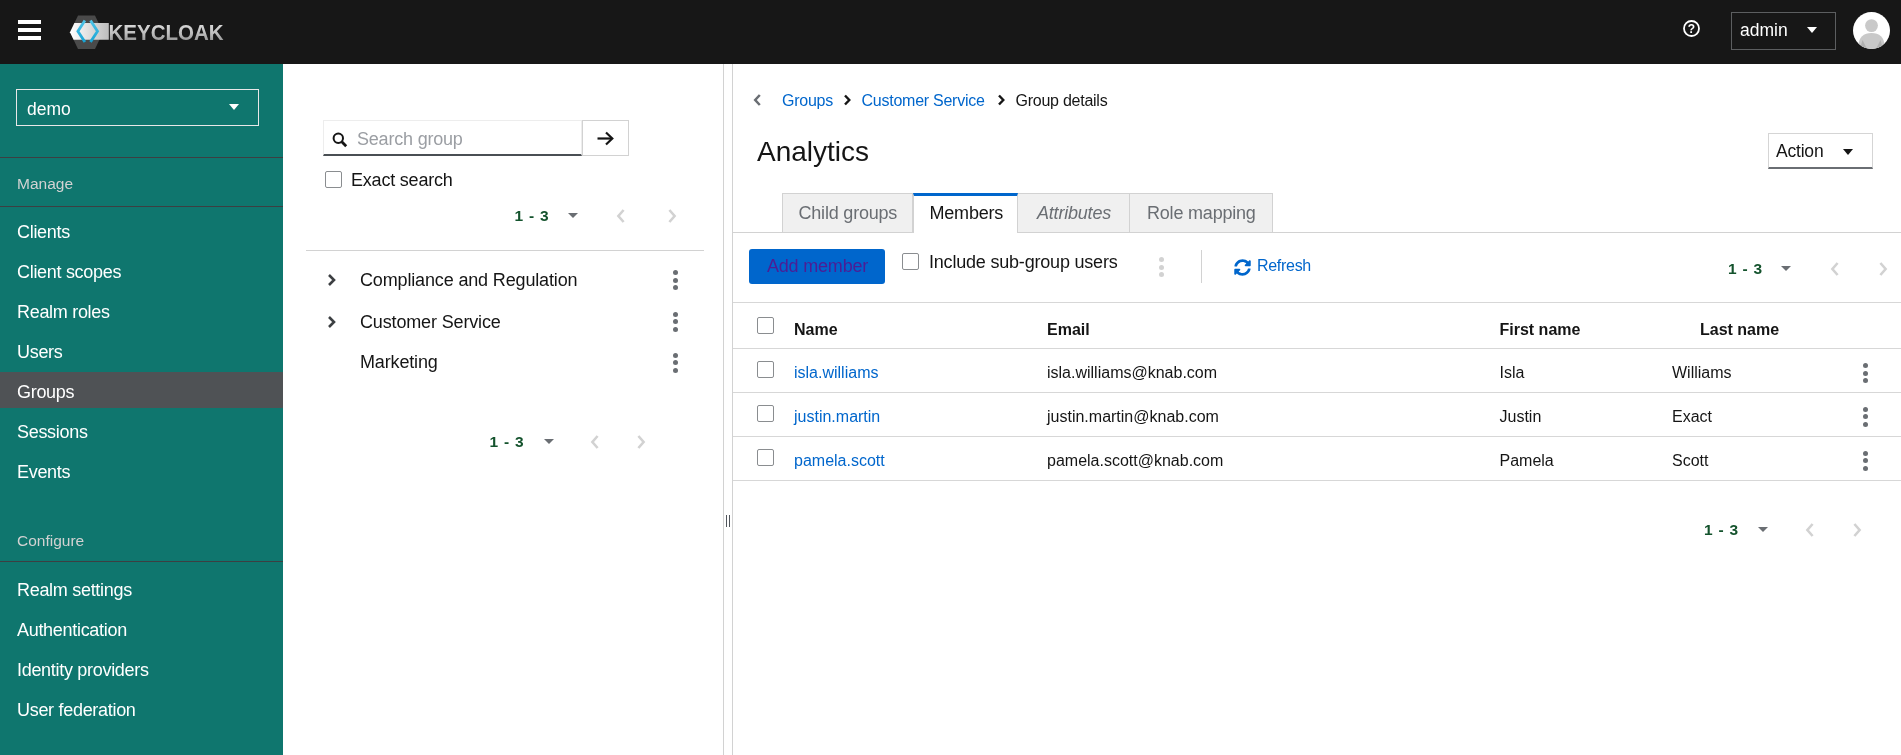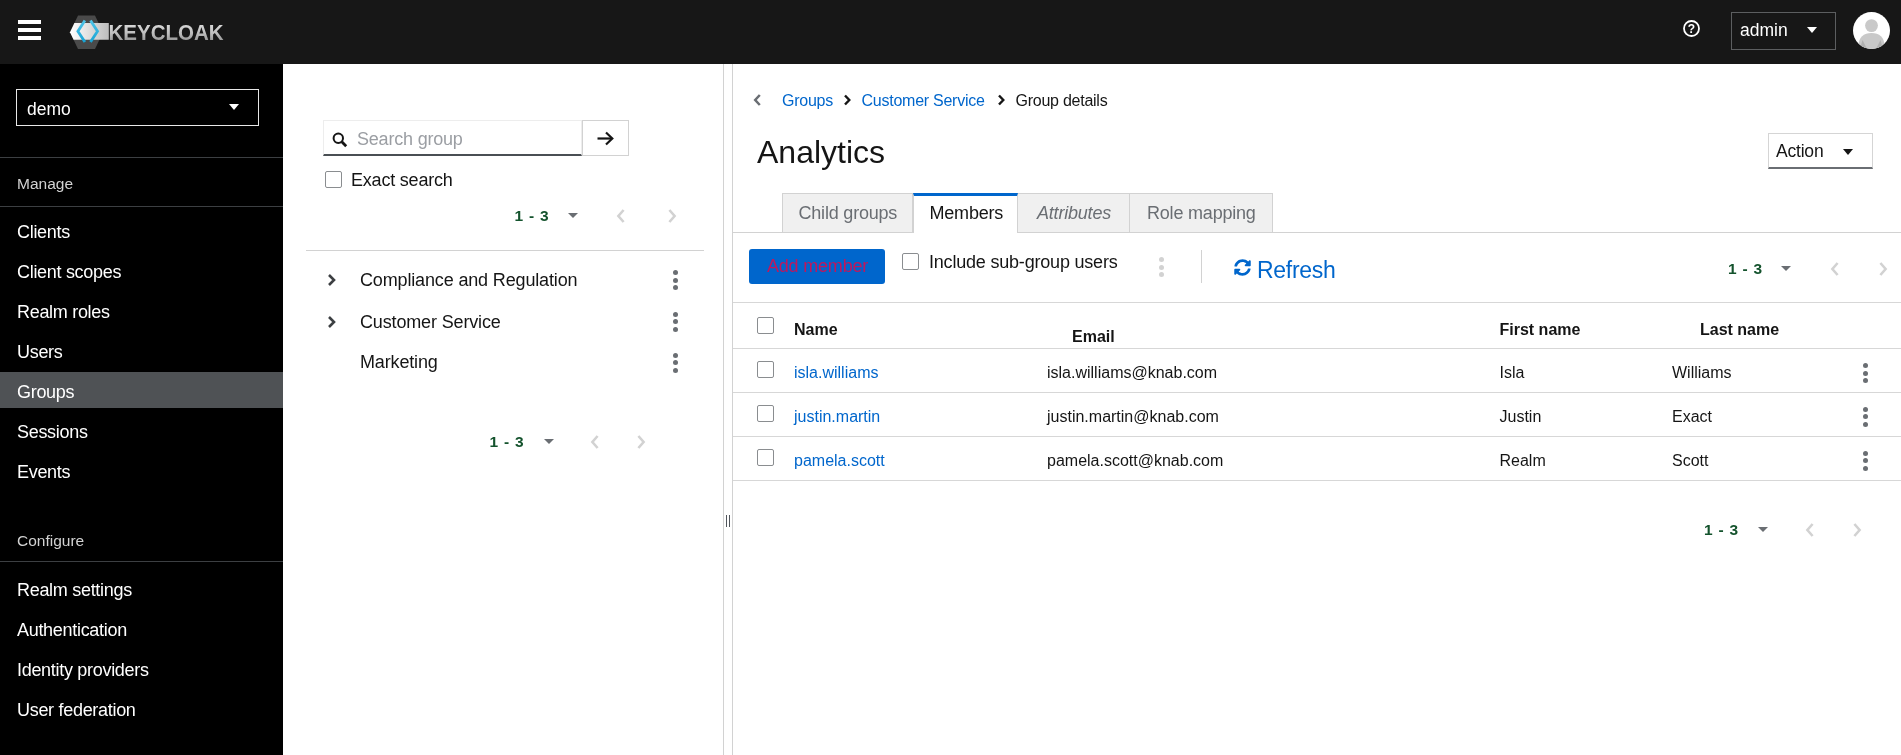--- a/index.html
+++ b/index.html
@@ -1,21 +1,21 @@
 <!DOCTYPE html>
 <html><head>
 <meta charset="utf-8">
 <style>
 * { margin:0; padding:0; box-sizing:border-box; }
 html,body { width:1901px; height:755px; overflow:hidden; background:#fff;
   font-family:"Liberation Sans", sans-serif; position:relative; }
 .abs { position:absolute; }
 #mast { position:absolute; left:0; top:0; width:1901px; height:64px; background:#171717; }
 .hbar { position:absolute; left:18px; width:23px; height:4px; background:#fff; }
-#side { position:absolute; left:0; top:64px; width:283px; height:691px; background:#000000; }
+#side { position:absolute; left:0; top:64px; width:283px; height:691px; background:#0f766e; }
 .sep { position:absolute; left:0; width:283px; height:1px; background:#3c3f42; }
 .sect { position:absolute; left:17px; font-size:15.5px; color:#d2d2d2; }
 .nav { position:absolute; left:17px; font-size:18px; letter-spacing:-0.3px; color:#fff; line-height:21px; }
 .blue { color:#0066cc; }
 .dark { color:#151515; }
 .gray { color:#6a6e73; }
 .b { font-weight:bold; }
 .t16 { font-size:16px; line-height:19px; }
 .t18 { font-size:18px; letter-spacing:-0.2px; line-height:21px; }
 .bc { font-size:16px; letter-spacing:-0.25px; line-height:19px; }
@@ -176,64 +176,64 @@
   <div class="abs bc blue" style="left:782px; top:90.5px;">Groups</div>
   <svg class="abs" style="left:843px; top:93.5px" width="8" height="12" viewBox="0 0 8 12">
       <polyline points="2,1.5 6.3,6 2,10.5" fill="none" stroke="#151515" stroke-width="2.4"></polyline>
     </svg>
   <div class="abs bc blue" style="left:861.5px; top:90.5px;">Customer Service</div>
   <svg class="abs" style="left:997px; top:93.5px" width="8" height="12" viewBox="0 0 8 12">
       <polyline points="2,1.5 6.3,6 2,10.5" fill="none" stroke="#151515" stroke-width="2.4"></polyline>
     </svg>
   <div class="abs bc dark" style="left:1015.5px; top:90.5px;">Group details</div>
 
-  <div class="abs dark" style="left:757px; top:135.5px; font-size:32px; line-height:32px;">Analytics</div>
+  <div class="abs dark" style="left:757px; top:135.5px; font-size:28px; line-height:32px;">Analytics</div>
 
   <div class="abs" style="left:1768px; top:133px; width:105px; height:36px; border:1px solid #d5d5d5; border-bottom:2px solid #6a6e73;"></div>
   <div class="abs dark" style="left:1776px; top:141px; font-size:17.5px; letter-spacing:-0.2px;">Action</div>
   <div class="caret abs" style="left:1843px; top:148.5px;"></div>
 
   <div class="abs" style="left:781.5px; top:193px; width:131px; height:39.5px; background:#f0f0f0; border:1px solid #d2d2d2;"></div>
   <div class="abs t18 gray" style="left:798.5px; top:203px;">Child groups</div>
   <div class="abs" style="left:912.5px; top:193px; width:105.5px; height:40px; background:#fff; border-left:1px solid #d2d2d2; border-right:1px solid #d2d2d2; border-top:3px solid #0066cc;"></div>
   <div class="abs t18 dark" style="left:929.5px; top:203px;">Members</div>
   <div class="abs" style="left:1018px; top:193px; width:111.5px; height:39.5px; background:#f0f0f0; border:1px solid #d2d2d2; border-left:none;"></div>
   <div class="abs t18 gray" style="left:1037px; top:203px;font-style:italic;">Attributes</div>
   <div class="abs" style="left:1129.5px; top:193px; width:143px; height:39.5px; background:#f0f0f0; border:1px solid #d2d2d2; border-left:none;"></div>
   <div class="abs t18 gray" style="left:1147px; top:203px;">Role mapping</div>
   <div class="abs" style="left:733px; top:232px; width:49px; height:1px; background:#d2d2d2;"></div>
   <div class="abs" style="left:1272.5px; top:232px; width:629px; height:1px; background:#d2d2d2;"></div>
 
   <div class="abs" style="left:749px; top:249px; width:136px; height:35px; background:#0066cc; border-radius:3px;"></div>
-  <div class="abs t18" style="left:767px; top:256px; color:#be185d;">Add member</div>
+  <div class="abs t18" style="left:767px; top:256px; color:#4c1d95;">Add member</div>
   <div class="cb" style="left:902px; top:253px;"></div>
   <div class="abs t18 dark" style="left:929px; top:251.5px;">Include sub-group users</div>
   <div class="kebab" style="left:1158.5px; top:257px;">
       <i style="background:#d2d2d2"></i>
       <i style="background:#d2d2d2"></i>
       <i style="background:#d2d2d2"></i>
     </div>
   <div class="abs" style="left:1201px; top:250px; width:1px; height:33px; background:#d2d2d2;"></div>
   <svg class="abs" style="left:1234px; top:258.5px" width="17" height="17" viewBox="0 0 512 512">
     <path fill="#0066cc" d="M370.72 133.28C339.458 104.008 298.888 87.962 255.848 88c-77.458.068-144.328 53.178-162.791 126.85-1.344 5.363-6.122 9.15-11.651 9.15H24.103c-7.498 0-13.194-6.807-11.807-14.176C33.933 94.924 134.813 8 256 8c66.448 0 126.791 26.136 171.315 68.685L463.03 40.97C478.149 25.851 504 36.559 504 57.941V192c0 13.255-10.745 24-24 24H345.941c-21.382 0-32.09-25.851-16.971-40.971l41.75-41.749zM32 296h134.059c21.382 0 32.09 25.851 16.971 40.971l-41.75 41.75c31.262 29.273 71.835 45.319 114.876 45.28 77.418-.07 144.315-53.144 162.787-126.849 1.344-5.363 6.122-9.15 11.651-9.15h57.304c7.498 0 13.194 6.807 11.807 14.176C478.067 417.076 377.187 504 256 504c-66.448 0-126.791-26.136-171.315-68.685L48.97 471.03C33.851 486.149 8 475.441 8 454.059V320c0-13.255 10.745-24 24-24z"></path>
   </svg>
-  <div class="abs" style="left:1257px; top:256.5px; font-size:23px; letter-spacing:-0.3px; color:#0066cc;">Refresh</div>
+  <div class="abs" style="left:1257px; top:256.5px; font-size:16px; letter-spacing:-0.3px; color:#0066cc;">Refresh</div>
   <div class="pag" style="left:1728px; top:260px;">1 - 3</div>
   <div class="caret caret-s abs" style="left:1780.5px; top:266px; border-top-color:#6a6e73;"></div>
   <svg class="abs" style="left:1830px; top:261px" width="10" height="16" viewBox="0 0 10 16">
       <polyline points="7.6,2 2.4,8 7.6,14" fill="none" stroke="#d2d2d2" stroke-width="2.6"></polyline>
     </svg>
   <svg class="abs" style="left:1878px; top:261px" width="10" height="16" viewBox="0 0 10 16">
       <polyline points="2.4,2 7.6,8 2.4,14" fill="none" stroke="#d2d2d2" stroke-width="2.6"></polyline>
     </svg>
 
   <div class="hline" style="left:733px; top:302px; width:1168px;"></div>
   <div class="cb" style="left:757px; top:316.5px;"></div>
   <div class="abs t16 dark b" style="left:794px; top:320px;">Name</div>
-  <div class="abs t16 dark b" style="left:1047px; top:327px;margin-left:25px;">Email</div>
+  <div class="abs t16 dark b" style="left:1047px; top:320px;">Email</div>
   <div class="abs t16 dark b" style="left:1499.5px; top:320px;">First name</div>
   <div class="abs t16 dark b" style="left:1672px; top:320px;margin-left:28px;">Last name</div>
   <div class="hline" style="left:733px; top:348px; width:1168px;"></div>
 
   <div class="cb" style="left:757px; top:361px;"></div>
   <div class="abs t16 blue" style="left:794px; top:363px;">isla.williams</div>
   <div class="abs t16 dark" style="left:1047px; top:363px;">isla.williams@knab.com</div>
   <div class="abs t16 dark" style="left:1499.5px; top:363px;">Isla</div>
   <div class="abs t16 dark" style="left:1672px; top:363px;">Williams</div>
   <div class="kebab" style="left:1863px; top:363px;">
@@ -251,21 +251,21 @@
   <div class="kebab" style="left:1863px; top:406.5px;">
       <i></i>
       <i></i>
       <i></i>
     </div>
   <div class="hline" style="left:733px; top:436px; width:1168px;"></div>
 
   <div class="cb" style="left:757px; top:448.5px;"></div>
   <div class="abs t16 blue" style="left:794px; top:450.5px;">pamela.scott</div>
   <div class="abs t16 dark" style="left:1047px; top:450.5px;">pamela.scott@knab.com</div>
-  <div class="abs t16 dark" style="left:1499.5px; top:450.5px;">Realm</div>
+  <div class="abs t16 dark" style="left:1499.5px; top:450.5px;">Pamela</div>
   <div class="abs t16 dark" style="left:1672px; top:450.5px;">Scott</div>
   <div class="kebab" style="left:1863px; top:450.5px;">
       <i></i>
       <i></i>
       <i></i>
     </div>
   <div class="hline" style="left:733px; top:479.5px; width:1168px;"></div>
 
   <div class="pag" style="left:1704px; top:521px;">1 - 3</div>
   <div class="caret caret-s abs" style="left:1757.5px; top:527px; border-top-color:#6a6e73;"></div>

